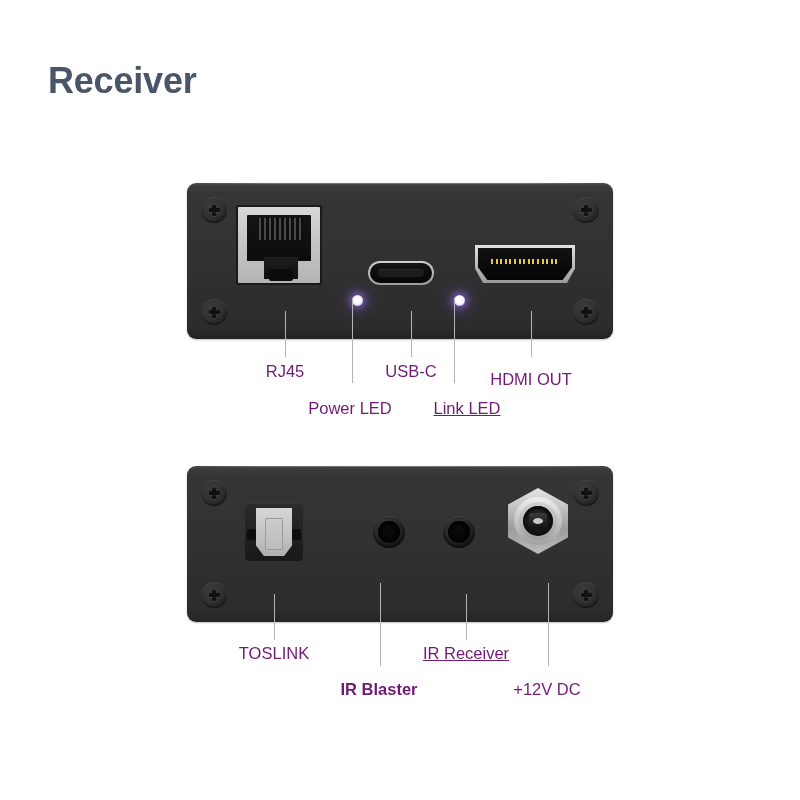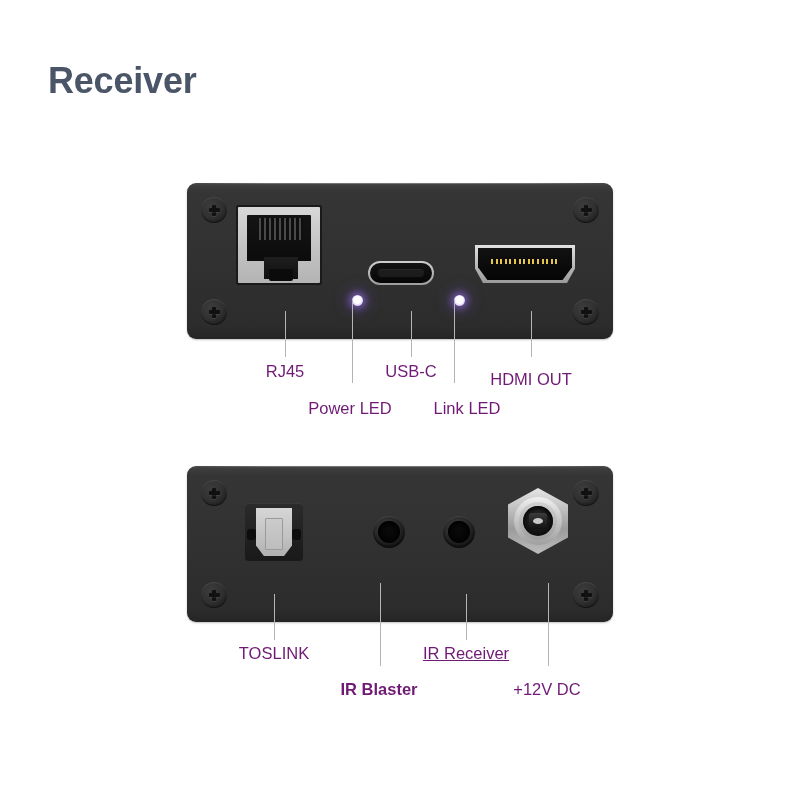--- a/index.html
+++ b/index.html
@@ -401,21 +401,21 @@
 <div class="leader" style="left:285px; top:311px; height:46px;"></div>
 <div class="leader" style="left:352px; top:300px; height:83px;"></div>
 <div class="leader" style="left:411px; top:311px; height:46px;"></div>
 <div class="leader" style="left:454px; top:300px; height:83px;"></div>
 <div class="leader" style="left:531px; top:311px; height:46px;"></div>
 
 <div class="label" style="left:285px; top:362px;">RJ45</div>
 <div class="label" style="left:411px; top:362px;">USB-C</div>
 <div class="label" style="left:531px; top:370px;">HDMI OUT</div>
 <div class="label" style="left:350px; top:399px;">Power LED</div>
-<div class="label" style="left:467px; top:399px;">Link LED</div>
+<div class="label" style="left:467px; top:399px;text-decoration:underline;">Link LED</div>
 
 <div class="panel panel-bottom">
 
   <div class="screw screw-tl">
     <span class="cross-v"></span>
     <span class="cross-h"></span>
   </div>
   <div class="screw screw-tr">
     <span class="cross-v"></span>
     <span class="cross-h"></span>

